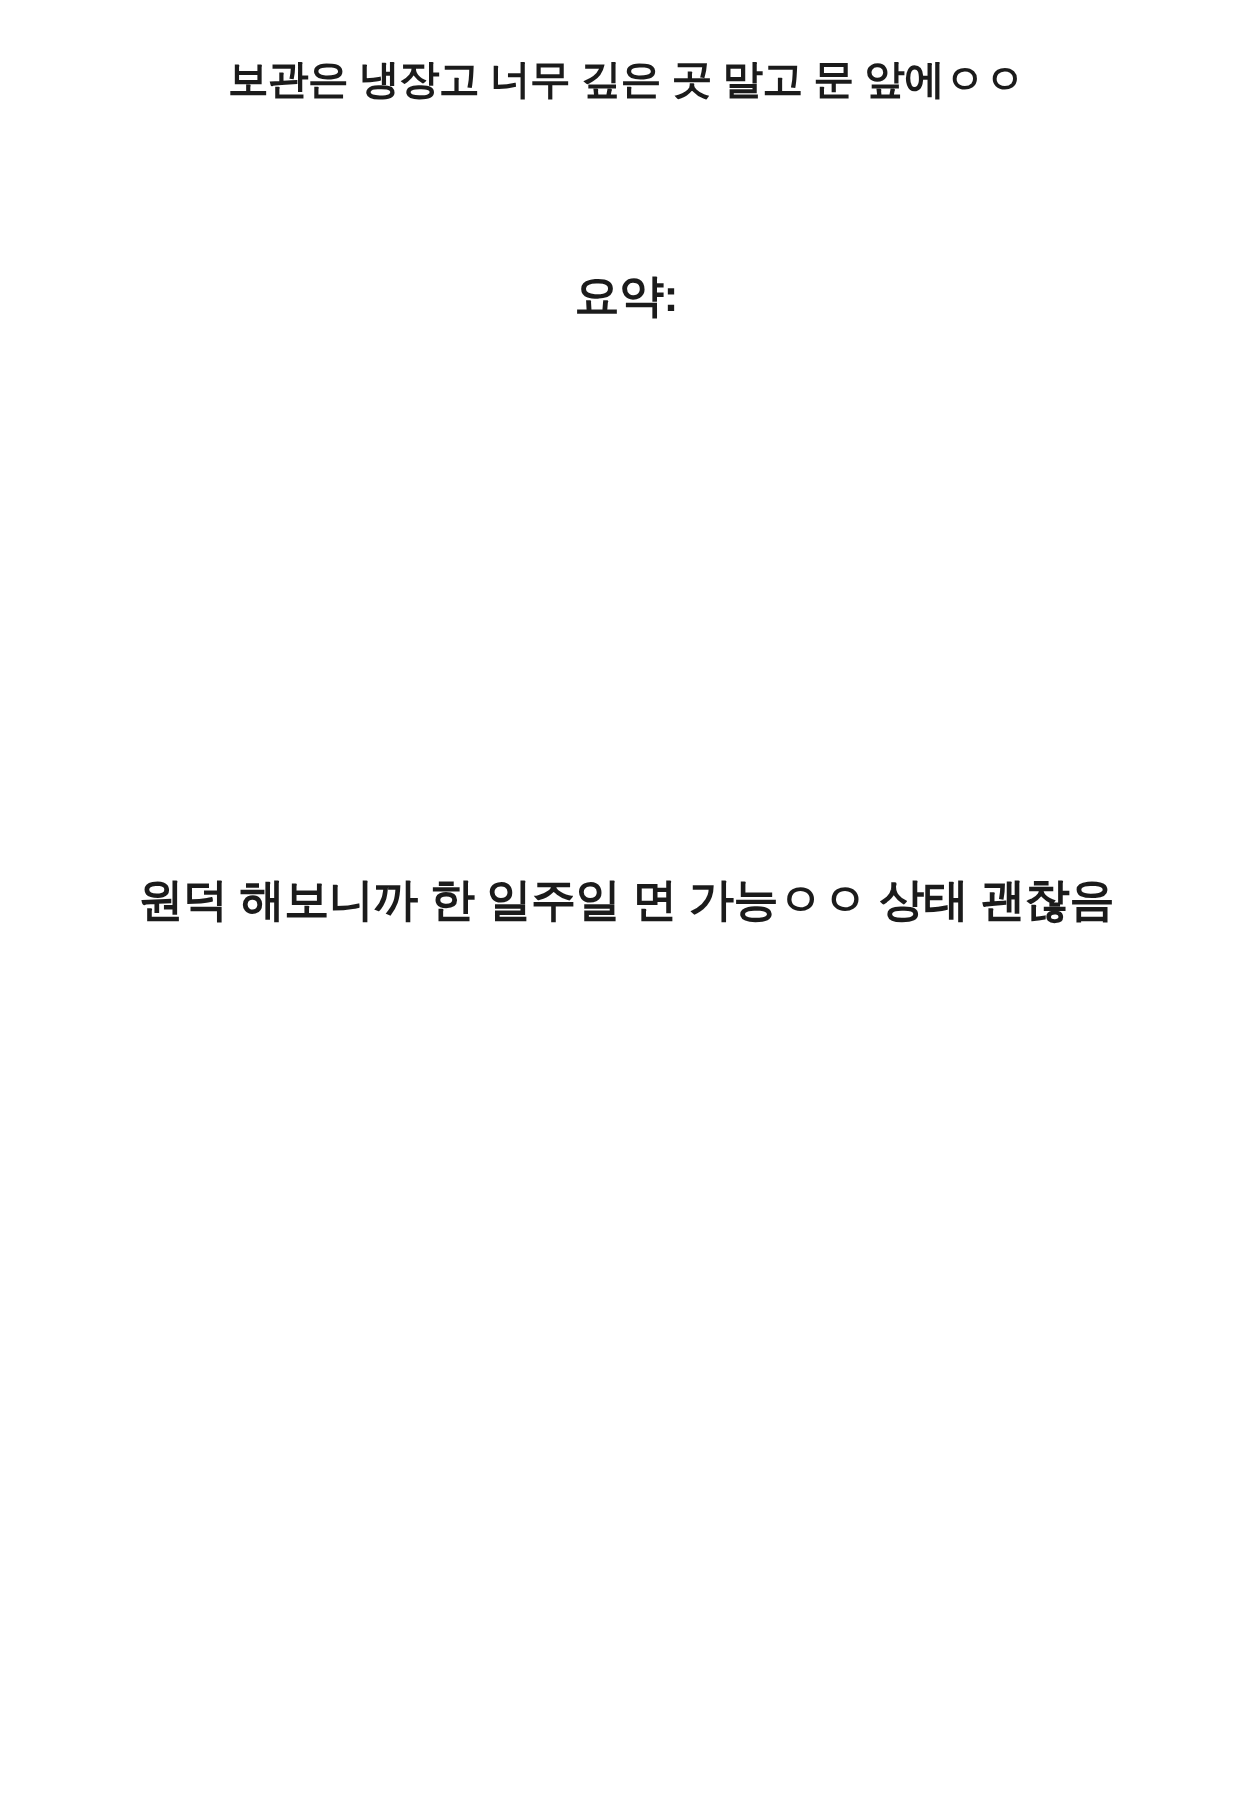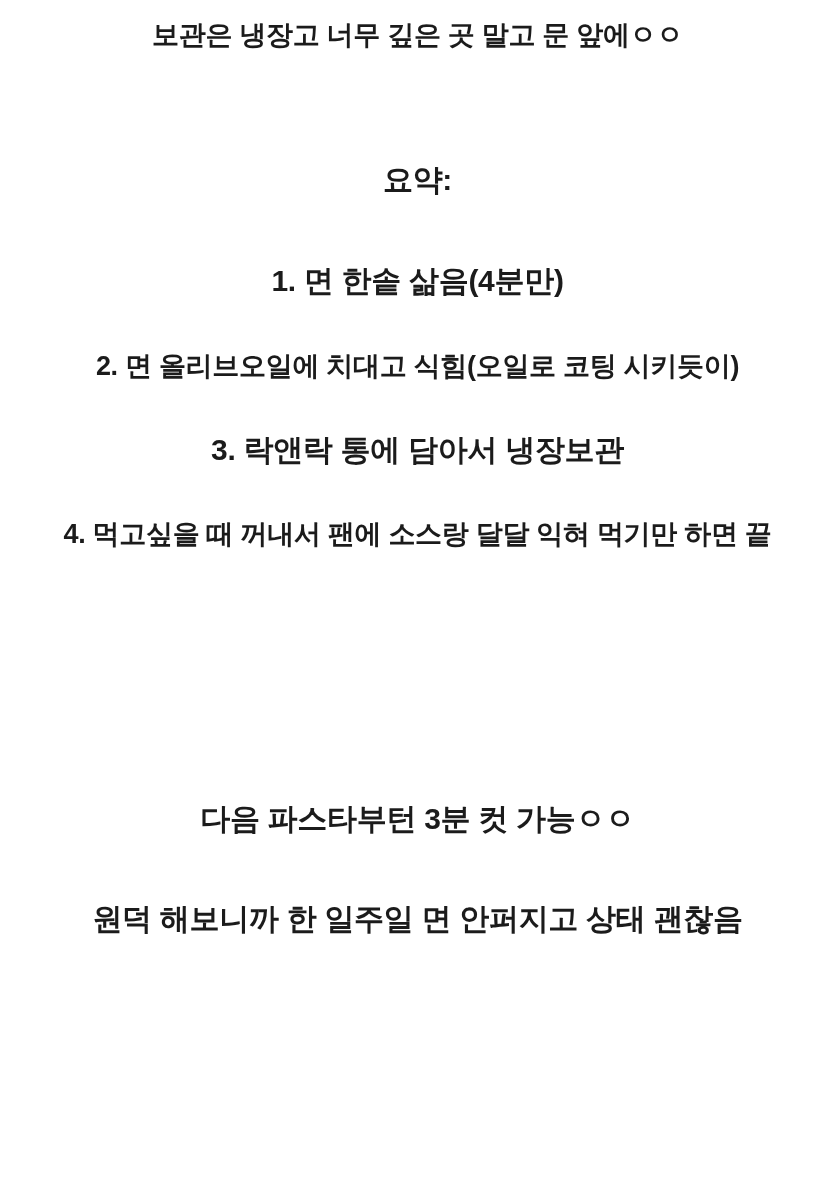--- a/index.html
+++ b/index.html
@@ -24,21 +24,21 @@
   .line {
     text-align: center;
     font-size: 30px;
     line-height: 1.42;
     font-weight: 700;
     letter-spacing: -0.3px;
     word-break: keep-all;
     white-space: pre-wrap;
   }
   .headline {
-    margin-top: 16px;
+    margin-top: 34px;
     font-size: 27px;
   }
   .gap-lg { height: 105px; }
   .gap-md { height: 58px; }
   .gap-sm { height: 44px; }
   .gap-xxl { height: 186px; }
   .block-steps .line { margin: 0; }
   .wide {
     font-size: 27px;
   }
@@ -49,32 +49,22 @@
 <div class="page">
 
   <div class="line headline">보관은 냉장고 너무 깊은 곳 말고 문 앞에ㅇㅇ</div>
 
   <div class="gap-lg"></div>
 
   <div class="line">요약:</div>
 
   <div class="gap-md"></div>
 
-  <div class="block-steps">
-    <div class="line">1. 면 한솥 삶음(4분만)</div>
-    <div class="gap-sm"></div>
-    <div class="line wide">2. 면 올리브오일에 치대고 식힘(오일로 코팅 시키듯이)</div>
-    <div class="gap-sm"></div>
-    <div class="line">3. 락앤락 통에 담아서 냉장보관</div>
-    <div class="gap-sm"></div>
-    <div class="line wide">4. 먹고싶을 때 꺼내서 팬에 소스랑 달달 익혀 먹기만 하면 끝</div>
-  </div>
 
   <div class="gap-xxl"></div>
 
   <div class="block-closing">
     <div class="gap-md"></div>
-    <div class="line">다음 파스타부턴 3분 컷 가능ㅇㅇ</div>
     <div class="gap-md"></div>
-    <div class="line">원덕 해보니까 한 일주일 면 안퍼지고 상태 괜찮음</div>
+    <div class="line">원덕 해보니까 한 일주일 면 가능ㅇㅇ 상태 괜찮음</div>
   </div>
 
 </div>
 
 </body></html>

